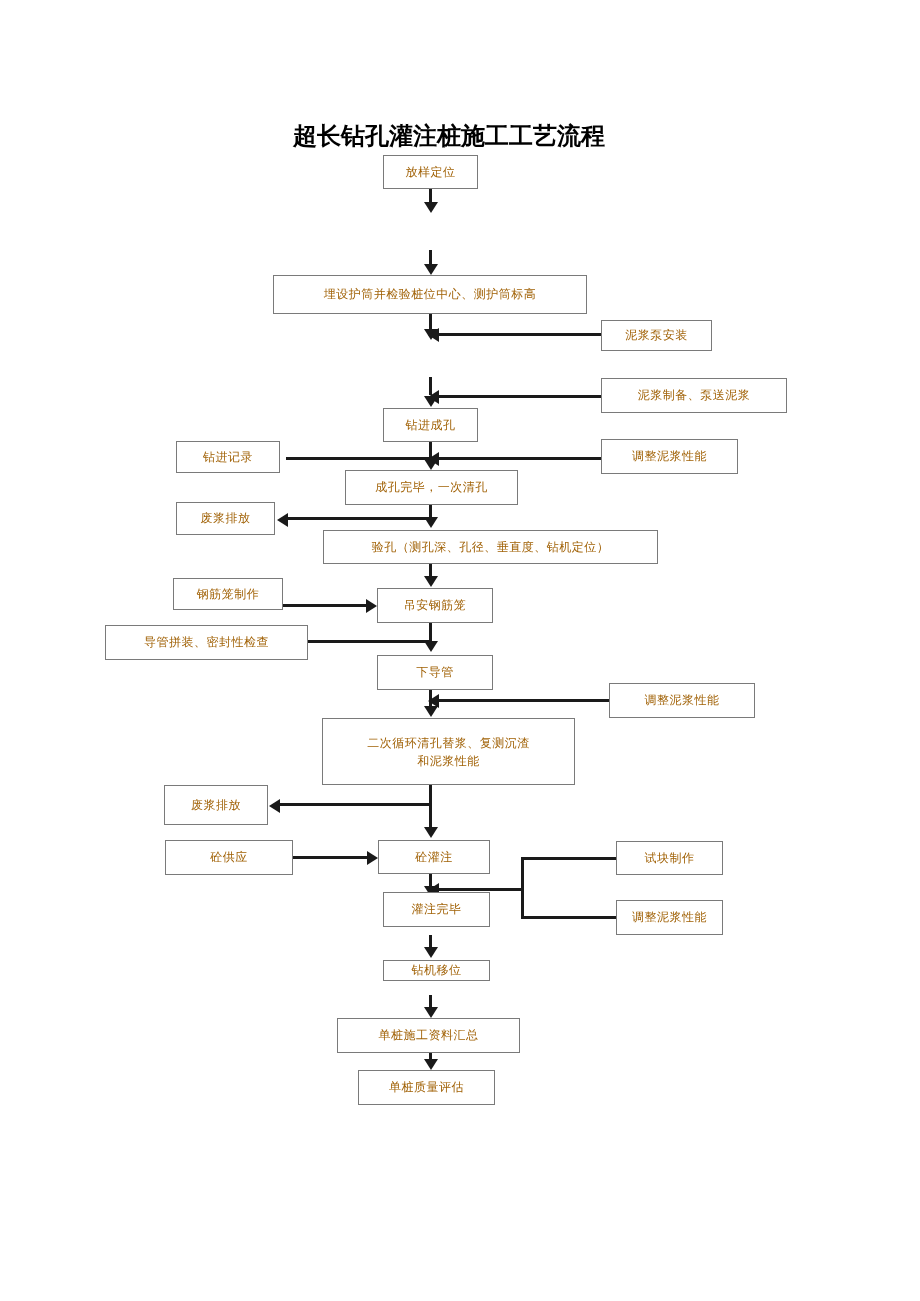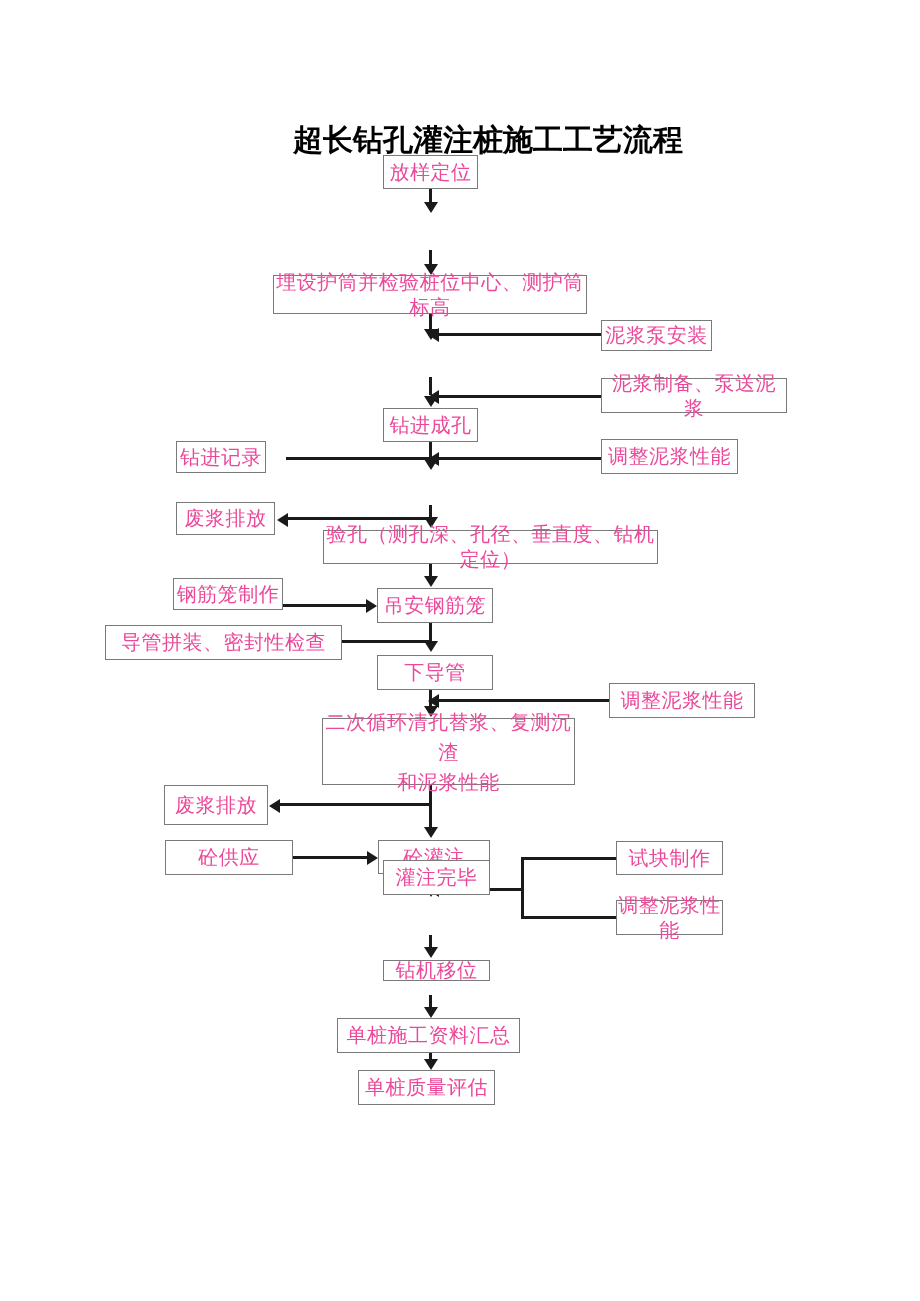--- a/index.html
+++ b/index.html
@@ -16,34 +16,34 @@
     width: 920px;
     height: 1301px;
     background: #ffffff;
     overflow: hidden;
   }
   #flow-title {
     position: absolute;
     left: 293px;
     top: 120px;
     font-family: Liberation Sans, sans-serif;
-    font-size: 30px;
+    font-size: 24px;
     font-weight: bold;
     color: #000000;
     letter-spacing: 0px;
     white-space: nowrap;
   }
   .node {
     position: absolute;
     box-sizing: border-box;
     border: 1px solid #7a7a7a;
     background: #ffffff;
-    color: #ec4899;
+    color: #a16207;
     font-family: "DejaVu Serif", "Liberation Serif", serif;
-    font-size: 20px;
+    font-size: 12px;
     line-height: 1.25;
     display: flex;
     align-items: center;
     justify-content: center;
     text-align: center;
     white-space: pre-line;
     letter-spacing: 0.5px;
   }
   .node.two-line {
     line-height: 1.5;
@@ -154,38 +154,39 @@
     <div class="arrow-down" style="left:423.5px; top:1007px;"></div>
 
     <div class="conn vline" style="left:429px; top:1053px; height:6px;"></div>
     <div class="arrow-down" style="left:423.5px; top:1059px;"></div>
 
   </div>
 
   <div class="node" style="left:383px; top:155px;  width:95px;  height:34px;">放样定位</div>
   <div class="node" style="left:273px; top:275px;  width:314px; height:39px;">埋设护筒并检验桩位中心、测护筒标高</div>
   <div class="node" style="left:383px; top:408px;  width:95px;  height:34px;">钻进成孔</div>
+  <div class="node" style="left:345px; top:470px;  width:173px; height:35px;">成孔完毕，一次清孔</div>
   <div class="node" style="left:323px; top:530px;  width:335px; height:34px;">验孔（测孔深、孔径、垂直度、钻机定位）</div>
   <div class="node" style="left:377px; top:588px;  width:116px; height:35px;">吊安钢筋笼</div>
   <div class="node" style="left:377px; top:655px;  width:116px; height:35px;">下导管</div>
   <div class="node two-line" style="left:322px; top:718px;  width:253px; height:67px;">二次循环清孔替浆、复测沉渣
 和泥浆性能</div>
   <div class="node" style="left:378px; top:840px;  width:112px; height:34px;">砼灌注</div>
-  <div class="node" style="left:383px; top:860px;  width:107px; height:35px;">灌注完毕</div>
+  <div class="node" style="left:383px; top:892px;  width:107px; height:35px;">灌注完毕</div>
   <div class="node" style="left:383px; top:960px;  width:107px; height:21px;">钻机移位</div>
   <div class="node" style="left:337px; top:1018px; width:183px; height:35px;">单桩施工资料汇总</div>
   <div class="node" style="left:358px; top:1070px; width:137px; height:35px;">单桩质量评估</div>
 
   <div class="node" style="left:601px; top:320px;  width:111px; height:31px;">泥浆泵安装</div>
   <div class="node" style="left:601px; top:378px;  width:186px; height:35px;">泥浆制备、泵送泥浆</div>
   <div class="node" style="left:601px; top:439px;  width:137px; height:35px;">调整泥浆性能</div>
   <div class="node" style="left:609px; top:683px;  width:146px; height:35px;">调整泥浆性能</div>
   <div class="node" style="left:616px; top:841px;  width:107px; height:34px;">试块制作</div>
   <div class="node" style="left:616px; top:900px;  width:107px; height:35px;">调整泥浆性能</div>
 
-  <div class="node" style="left:176px; top:441px;  width:90px; height:32px;">钻进记录</div>
+  <div class="node" style="left:176px; top:441px;  width:104px; height:32px;">钻进记录</div>
   <div class="node" style="left:176px; top:502px;  width:99px;  height:33px;">废浆排放</div>
   <div class="node" style="left:173px; top:578px;  width:110px; height:32px;">钢筋笼制作</div>
-  <div class="node" style="left:105px; top:625px;  width:237px; height:35px;">导管拼装、密封性检查</div>
+  <div class="node" style="left:105px; top:625px;  width:203px; height:35px;">导管拼装、密封性检查</div>
   <div class="node" style="left:164px; top:785px;  width:104px; height:40px;">废浆排放</div>
   <div class="node" style="left:165px; top:840px;  width:128px; height:35px;">砼供应</div>
 
 </div>
 
 </body></html>

